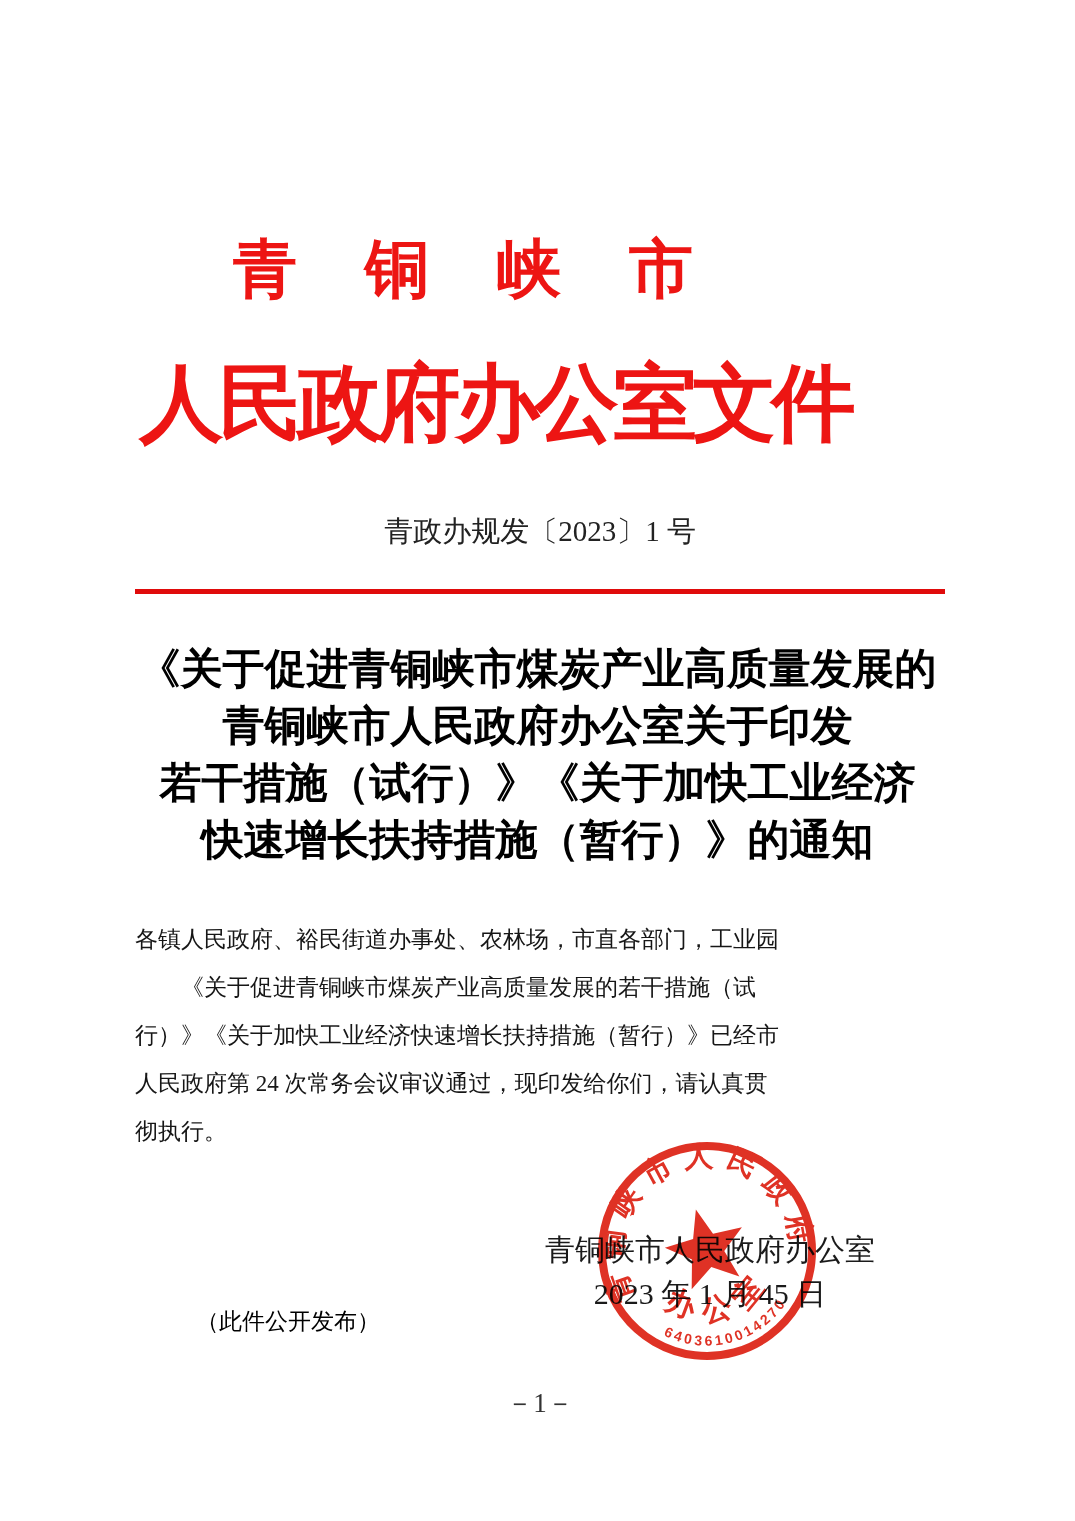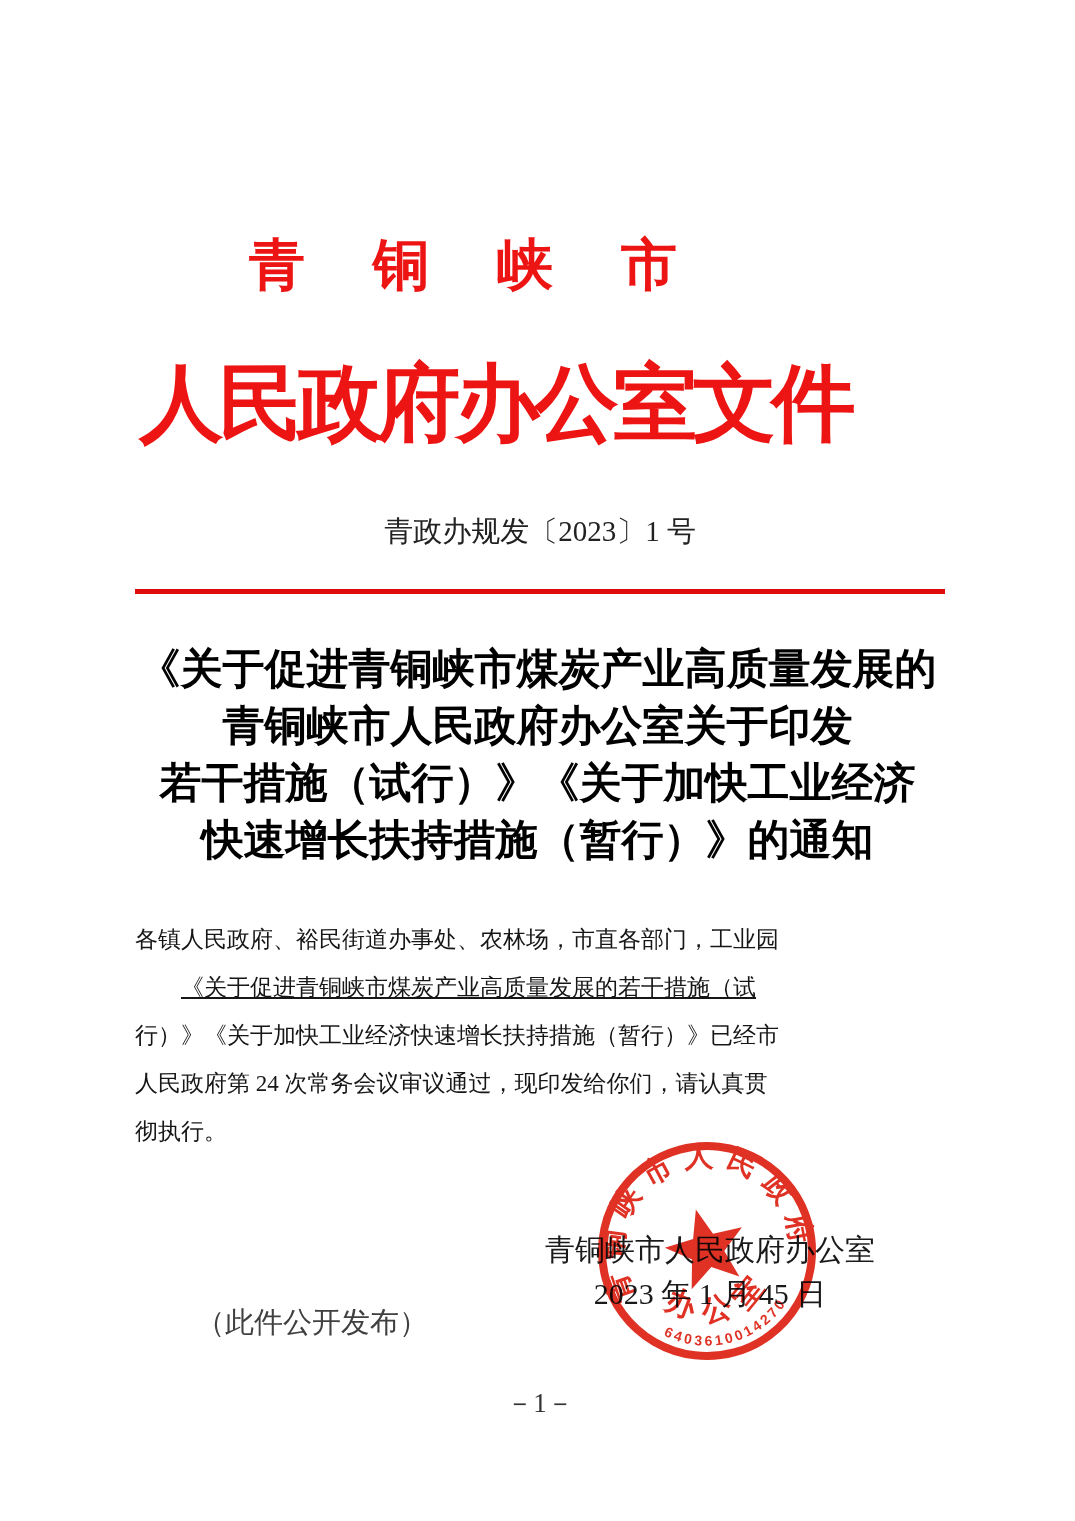--- a/index.html
+++ b/index.html
@@ -8,21 +8,21 @@
     width:1075px;height:1521px;
     margin:0 auto;
     background:#ffffff;
     overflow:hidden;
     font-family:"Liberation Serif","DejaVu Serif",serif;
     color:#1c1c1c;
   }
   .org1{
     position:absolute;top:236px;left:0;width:926px;
     text-align:center;
-    font-size:56px;font-weight:bold;line-height:1.05;
+    font-size:64px;font-weight:bold;line-height:1.05;
     color:#ed1513;
     letter-spacing:68px;text-indent:68px;
     white-space:nowrap;
   }
   .org2{
     position:absolute;top:358px;left:0;width:990px;
     text-align:center;
     font-size:84px;font-weight:bold;line-height:1.1;
     color:#ed1513;
     letter-spacing:-5px;
@@ -45,37 +45,37 @@
     font-size:42px;font-weight:bold;line-height:57px;
     color:#000;
   }
   .title div{white-space:nowrap;}
   .body-text{
     position:absolute;top:916px;left:135px;width:830px;
     font-size:23px;line-height:48px;
     color:#161616;
   }
   .body-text .bline{white-space:nowrap;}
-  .body-text .indent{text-indent:2em;text-decoration:underline;}
+  .body-text .indent{text-indent:2em;}
   .sig{
     position:absolute;top:1228px;left:500px;width:420px;
     text-align:center;
     font-size:30px;line-height:44px;
     color:#1a1a1a;
   }
   .sig div{white-space:nowrap;}
   .seal{
     position:absolute;top:1138px;left:594px;width:226px;height:226px;
     mix-blend-mode:multiply;
     opacity:0.94;
   }
   .note{
     position:absolute;top:1303px;left:196px;
-    font-size:29px;line-height:38px;
-    color:#404040;
+    font-size:23px;line-height:38px;
+    color:#000000;
     white-space:nowrap;
   }
   .pagenum{
     position:absolute;top:1387px;left:135px;width:810px;
     text-align:center;
     font-size:27px;line-height:32px;
     color:#333;
   }
 </style>
 </head>

